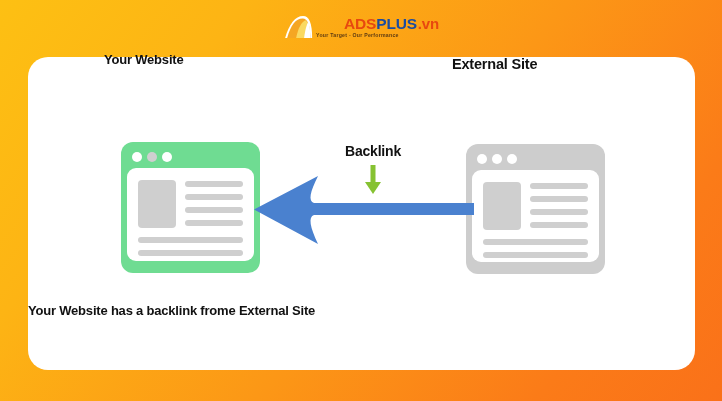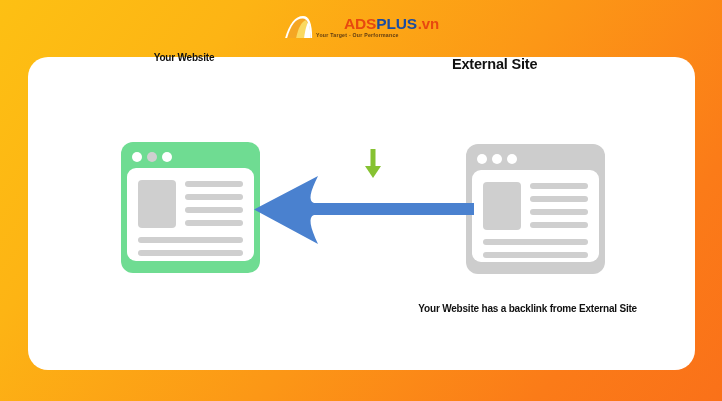--- a/index.html
+++ b/index.html
@@ -79,22 +79,22 @@
     background: #ffffff;
     border-radius: 20px;
   }
 
   
   .label-your-site {
     position: absolute;
     left: 104px;
     top: 52px;
     width: 160px;
-    text-align: center;
-    font-size: 10px;
+    text-align: left;
+    font-size: 13px;
     font-weight: bold;
     color: #111111;
     letter-spacing: -0.2px;
   }
   .label-external-site {
     position: absolute;
     left: 452px;
     top: 56px;
     width: 160px;
     text-align: left;
@@ -203,22 +203,22 @@
     width: 222px;
     height: 76px;
   }
 
   
   .caption {
     position: absolute;
     left: 28px;
     top: 303px;
     width: 609px;
-    text-align: right;
-    font-size: 10px;
+    text-align: left;
+    font-size: 13px;
     font-weight: bold;
     color: #111111;
     letter-spacing: -0.2px;
   }
 </style>
 </head>
 <body>
 
 <div class="poster">
 
@@ -289,20 +289,21 @@
       </div>
     </div>
   </div>
 
   <svg class="blue-arrow" viewBox="0 0 222 76">
     <rect x="62" y="31" width="160" height="12" fill="#4A81CF"></rect>
     <path d="M2 37.5 L66 4 C58 20, 56 29, 62 31 L62 43 C56 45, 58 55, 66 72 Z" fill="#4A81CF"></path>
   </svg>
 
   <div class="backlink-group">
+    <div class="backlink-label">Backlink</div>
     <svg class="green-arrow" width="18" height="30" viewBox="0 0 18 30">
       <rect x="6.5" y="0" width="5" height="19" fill="#86C232"></rect>
       <path d="M1 17 L17 17 L9 29 Z" fill="#86C232"></path>
     </svg>
   </div>
 
   <div class="caption">Your Website has a backlink frome External Site</div>
 
 </div>
 

